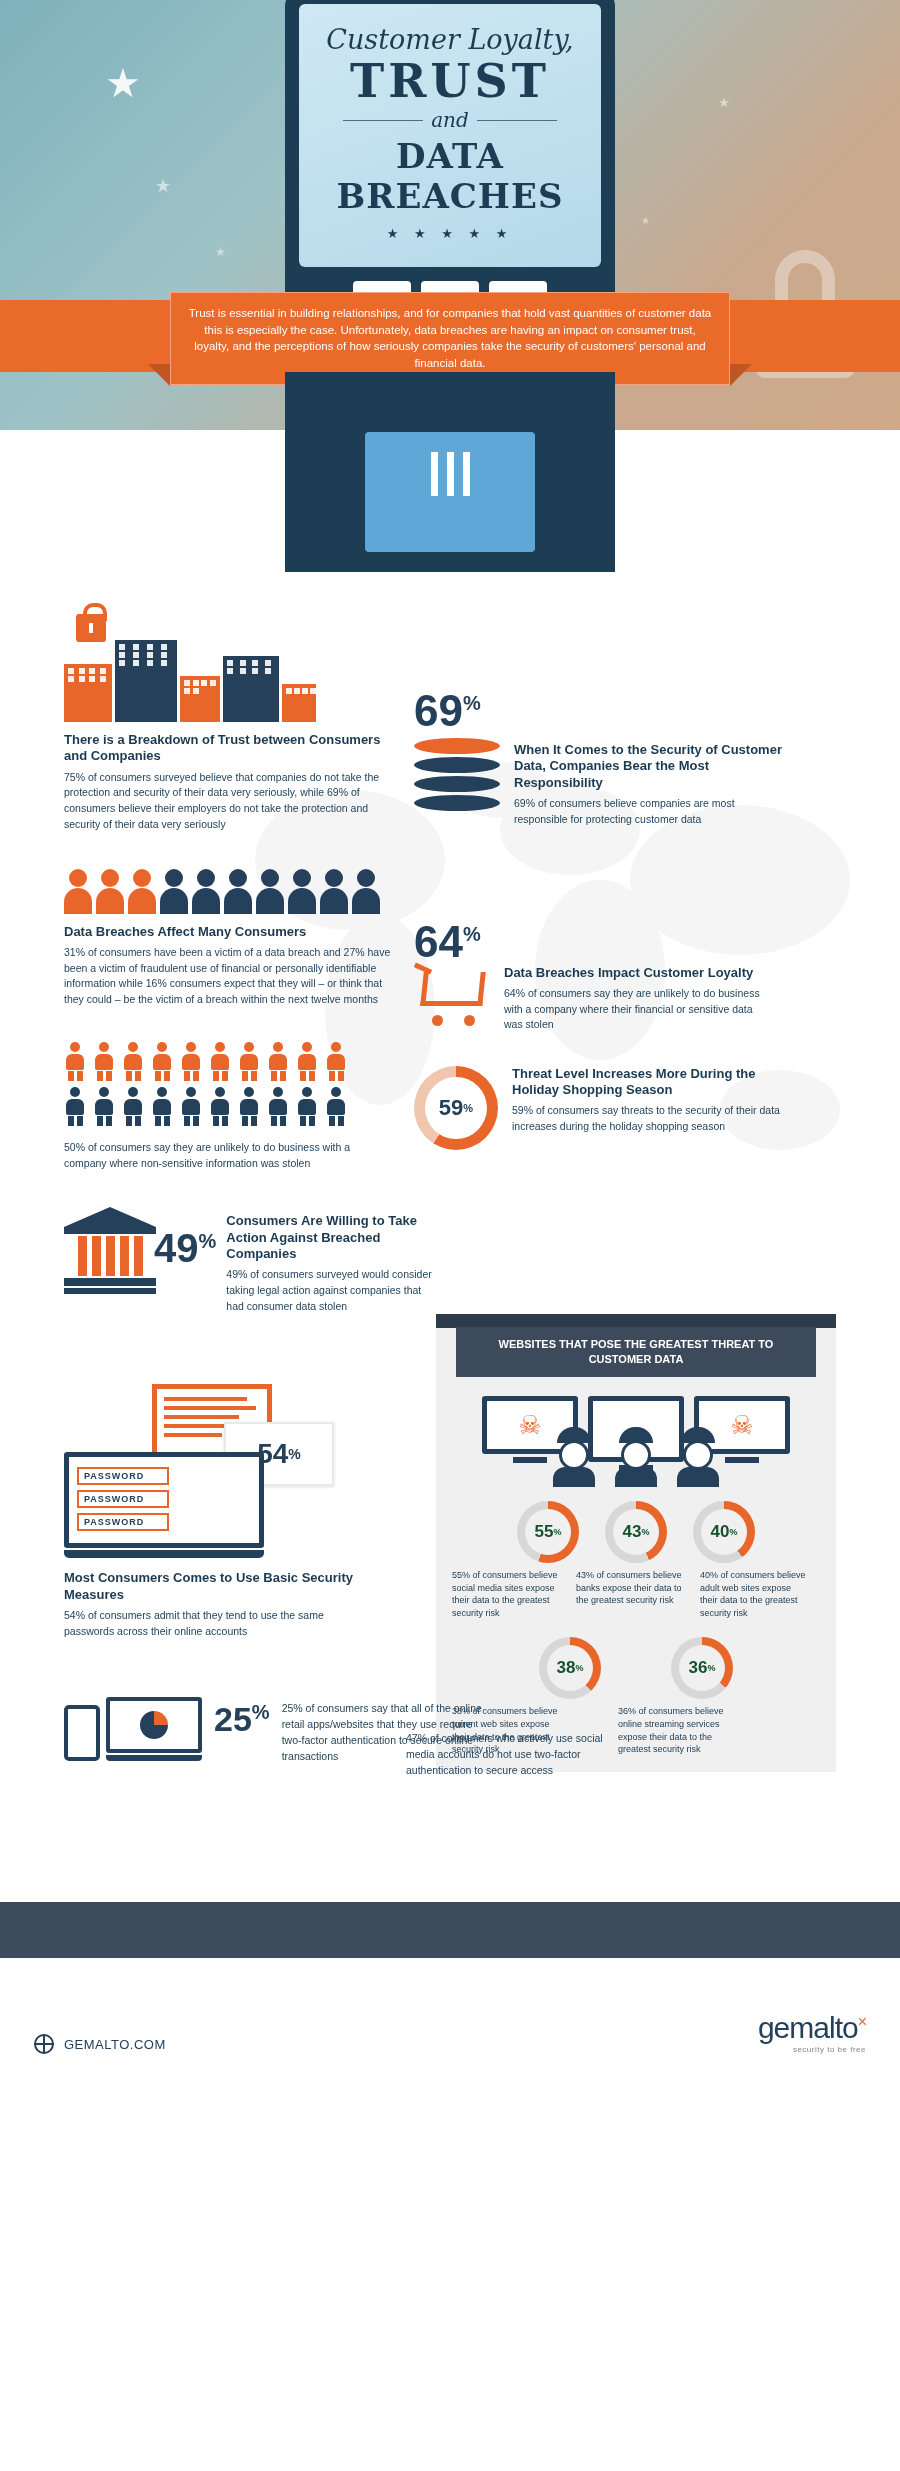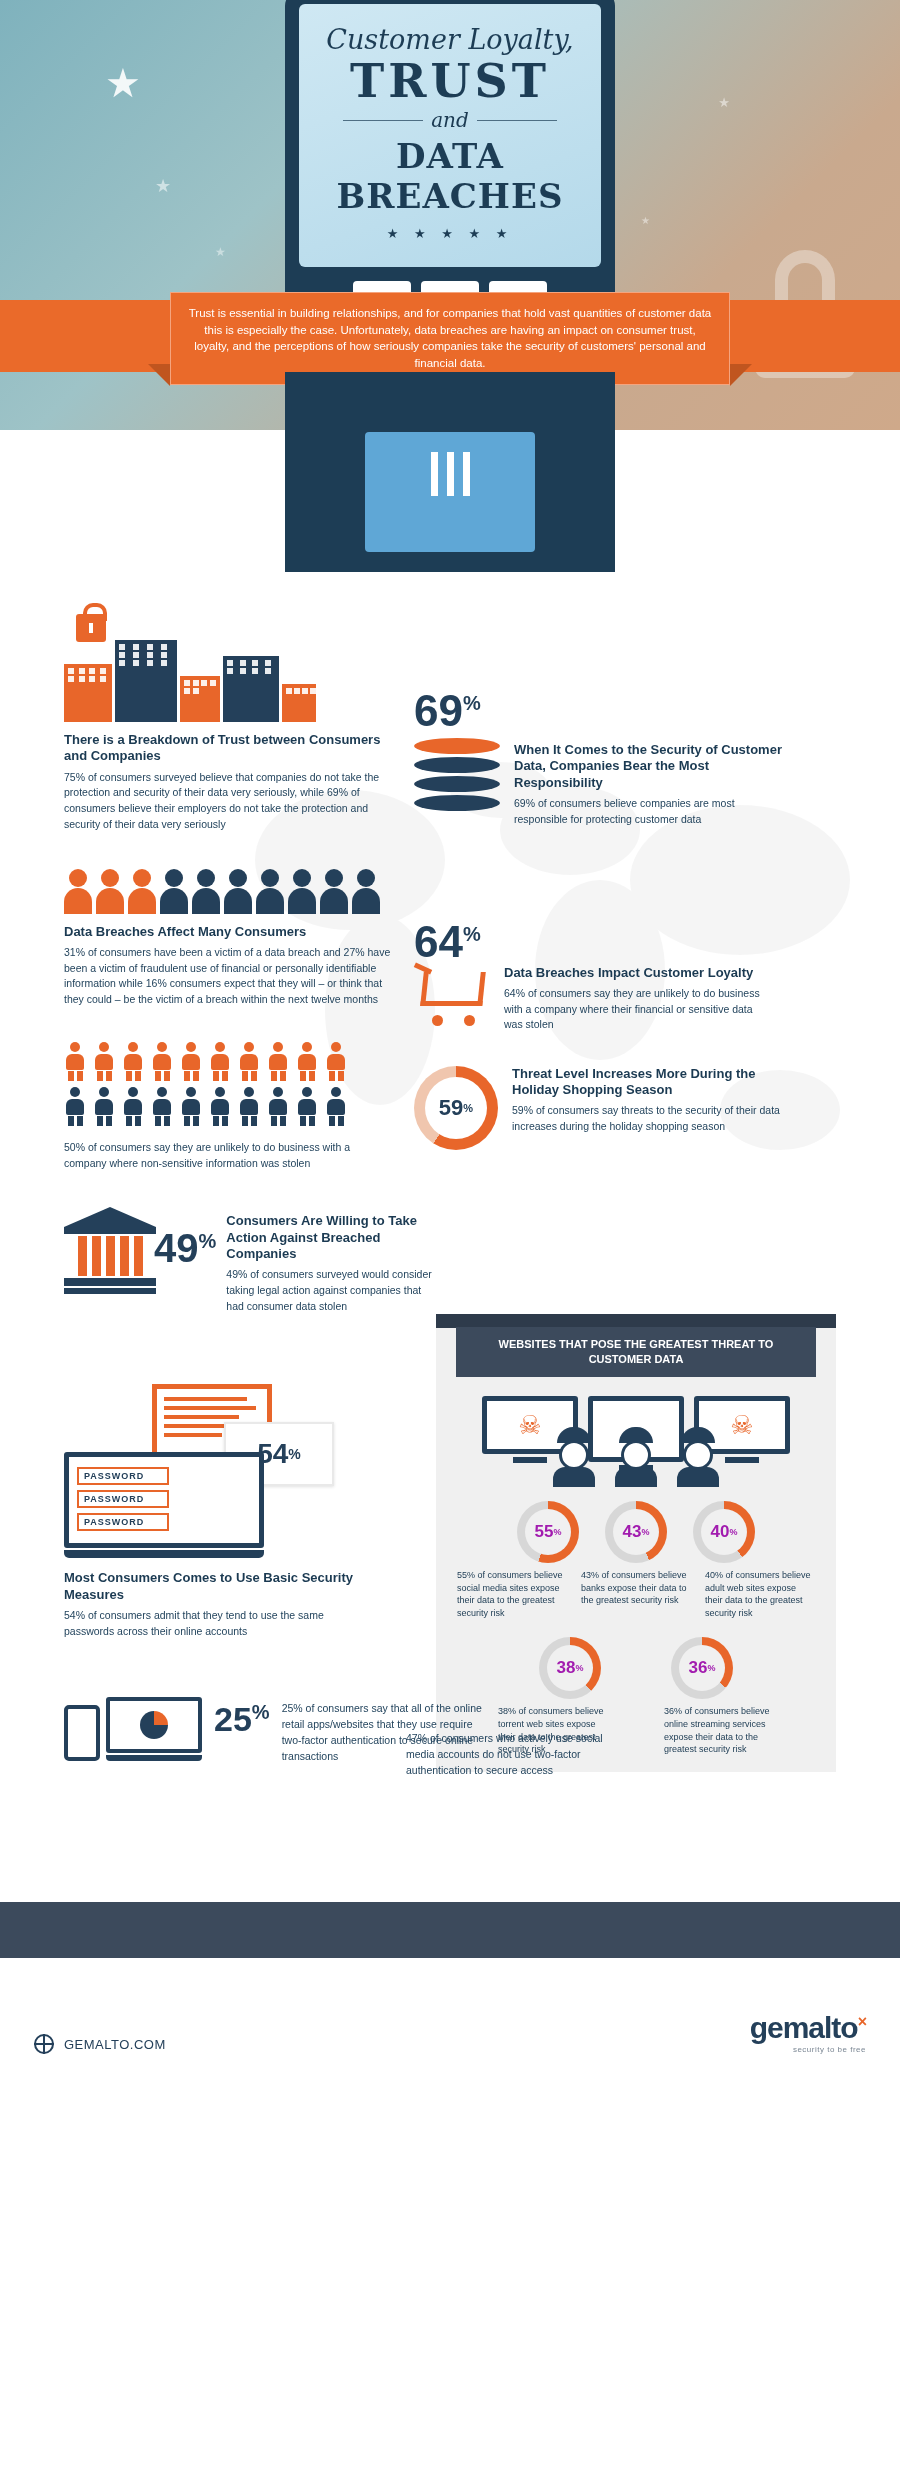--- a/index.html
+++ b/index.html
@@ -215,23 +215,23 @@
   .skull { font-size: 26px; color:#e8662a; line-height:1; }
   .ppl-heads { display:flex; justify-content:center; gap: 16px; margin-top: -50px; position: relative; z-index: 2; }
   .head-fig { width: 46px; text-align:center; }
   .head-fig .hair { width: 34px; height: 16px; background:#24405a; border-radius: 17px 17px 0 0; margin: 0 auto -3px; }
   .head-fig .face { width: 30px; height: 30px; background:#ffffff; border:3px solid #24405a; border-radius: 50%; margin: 0 auto; }
   .head-fig .torso { width: 42px; height: 20px; background:#24405a; border-radius: 12px 12px 0 0; margin: -3px auto 0; }
 
   .circle-stats { display:flex; justify-content:center; gap: 26px; padding: 14px 0 4px; }
   .ring { width: 62px; height: 62px; border-radius:50%; display:flex; align-items:center; justify-content:center; }
   .ring .in { width: 46px; height:46px; background:#f0f0f0; border-radius:50%; display:flex; align-items:center; justify-content:center;
-    font-size: 17px; font-weight:bold; color:#a21caf; }
+    font-size: 17px; font-weight:bold; color:#14532d; }
   .ring .in sup { font-size: 9px; }
-  .cap-row { display:flex; justify-content:center; gap: 14px; padding: 2px 16px 0; }
+  .cap-row { display:flex; gap: 14px; padding: 2px 16px 0; }
   .cap { width: 110px; font-size: 9px; line-height: 1.4; text-align: left; }
 
   
   .phone-sm { width: 36px; height: 56px; border: 4px solid #24405a; border-radius: 5px; background:#fff; }
   .laptop2 { width: 96px; }
   .laptop2 .lid { border: 4px solid #24405a; height: 56px; border-radius:3px; background:#fff; display:flex; align-items:center; justify-content:center; }
   .laptop2 .base { height: 6px; background:#24405a; border-radius:0 0 4px 4px; margin-top:2px; }
   .pie { width: 28px; height:28px; border-radius:50%; }
 
   
@@ -248,21 +248,21 @@
   .footer-band { height: 56px; background:#3c4a5c; margin-top: 28px; }
   .footer {
     height: 96px; display:flex; align-items:flex-end; justify-content:space-between;
     padding: 0 34px; background:#ffffff;
   }
   .footer .left { display:flex; align-items:center; gap: 10px; font-size: 13px; letter-spacing: .5px; color:#24405a; }
   .globe { width: 20px; height:20px; border:2px solid #24405a; border-radius:50%; position:relative; }
   .globe:before { content:""; position:absolute; left:7px; top:-2px; width:2px; height:20px; background:#24405a; }
   .globe:after { content:""; position:absolute; left:-2px; top:7px; width:20px; height:2px; background:#24405a; }
   .brand { text-align:right; }
-  .brand .name { font-size: 30px; font-weight: bold; color:#24405a; letter-spacing:-1px; }
+  .brand .name { font-size: 30px; font-weight: normal; color:#24405a; letter-spacing:-1px; }
   .brand .name sup { color:#e8662a; font-size: 16px; }
   .brand .tag { font-size: 8px; color:#7b8794; letter-spacing:.5px; }
 </style>
 </head>
 <body>
 
 <div class="page">
 
   <div class="hero">
     <span class="star s1">★</span>

